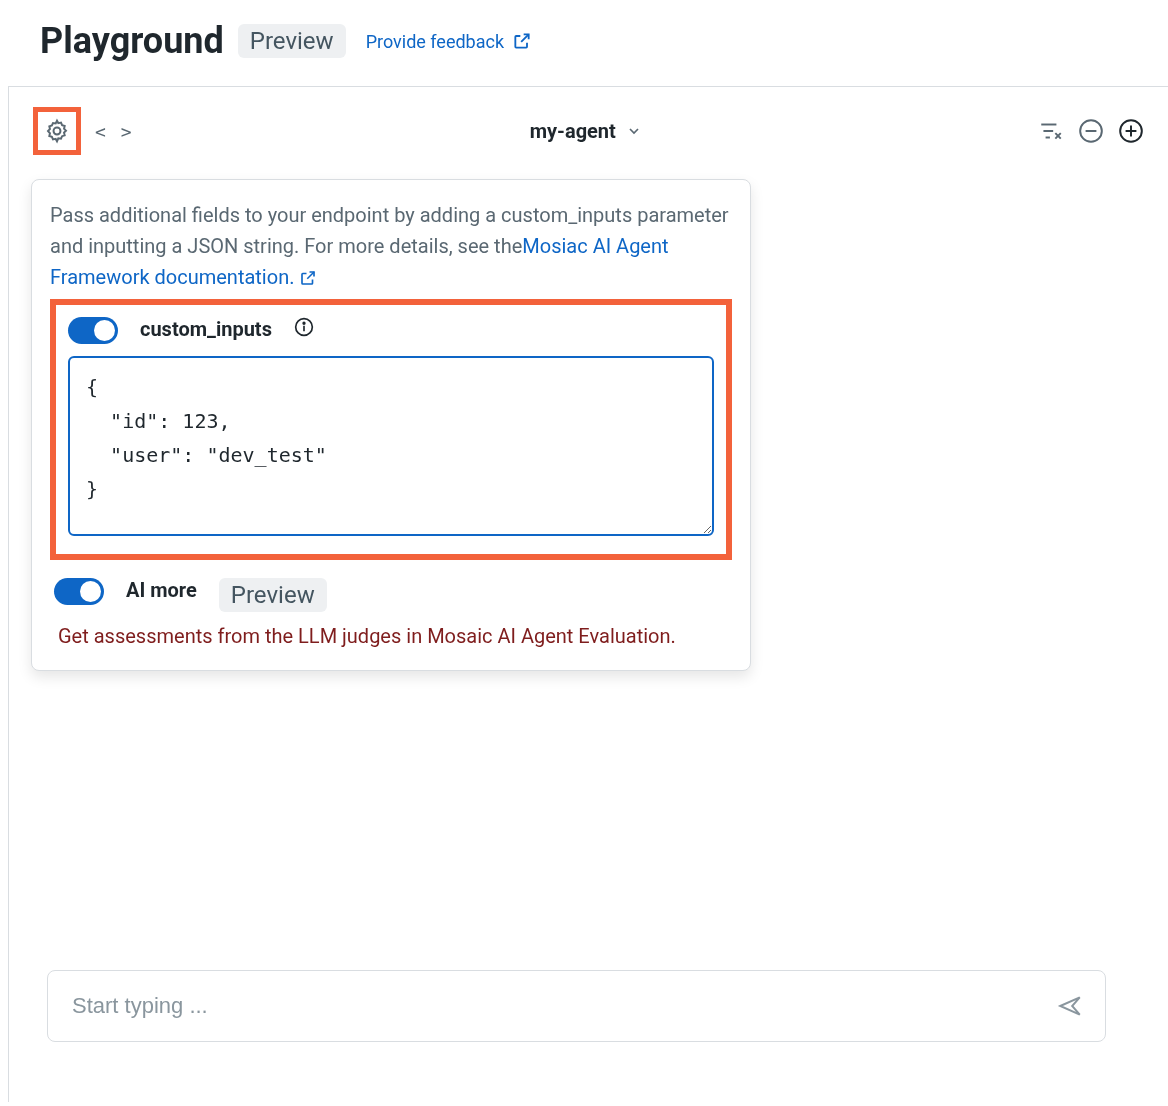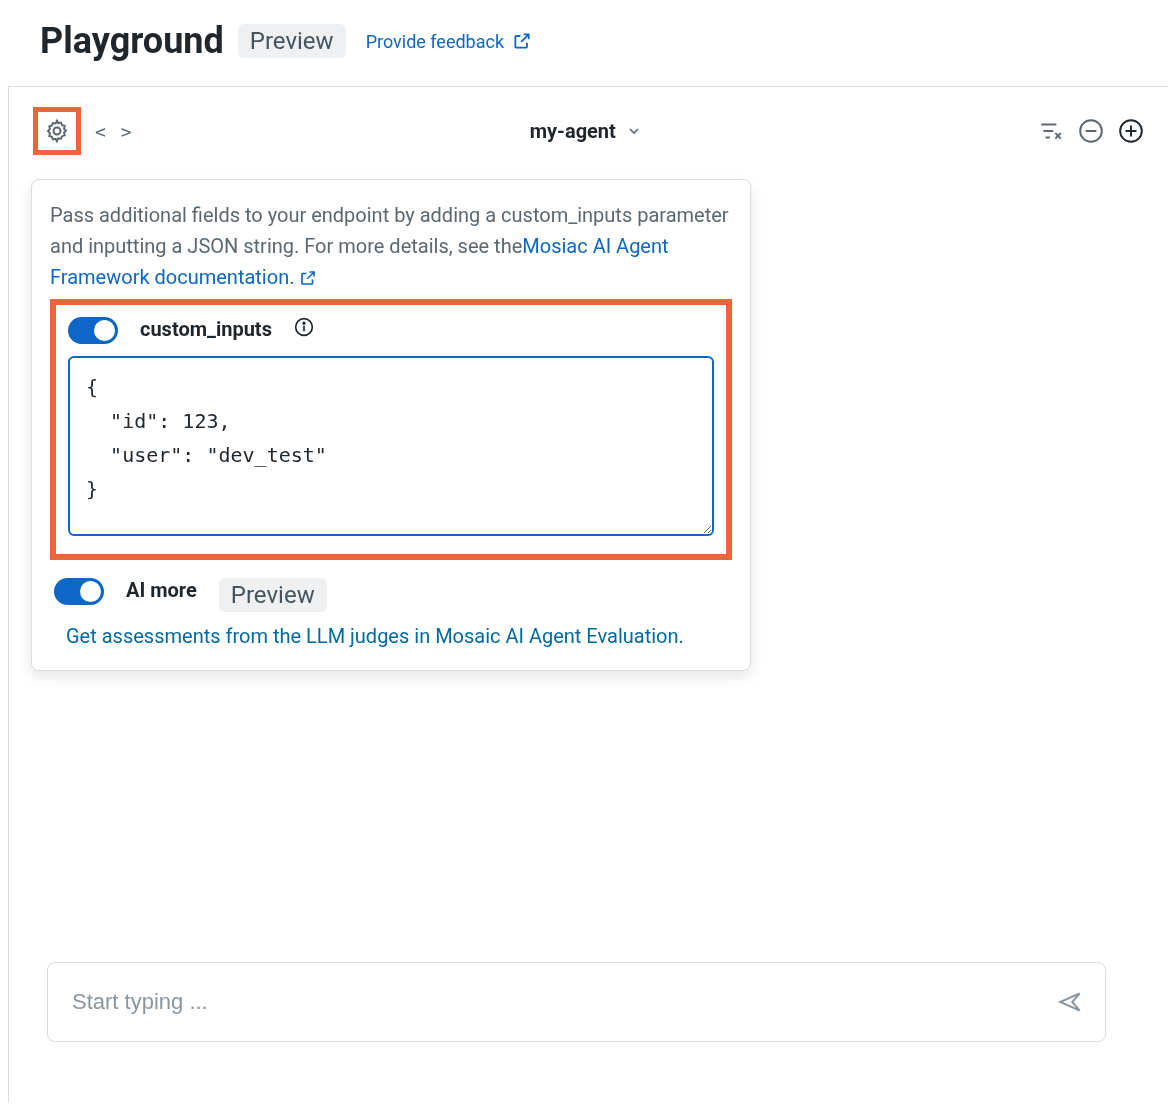--- a/index.html
+++ b/index.html
@@ -135,29 +135,29 @@
     border-radius: 6px;
     padding: 12px 16px;
     font-family: ui-monospace, SFMono-Regular, Menlo, monospace;
     font-size: 20px;
     color: #1f272d;
     resize: both;
     outline: none;
     line-height: 1.7;
   }
   .second-toggle-block { margin-top: 18px; padding: 0 4px; }
-  .judge-desc { font-size: 20px; color: #0369a1; margin: 10px 0 0 12px; }
+  .judge-desc { font-size: 20px; color: #7f1d1d; margin: 10px 0 0 4px; }
   .chat-input-wrap {
     position: absolute;
     bottom: 60px;
     left: 38px;
     right: 62px;
     border: 1px solid #d9dde1;
     border-radius: 8px;
-    height: 80px;
+    height: 72px;
     display: flex;
     align-items: center;
     padding: 0 22px;
     background: #fff;
   }
   .chat-input {
     flex: 1;
     border: none;
     outline: none;
     font-size: 22px;

